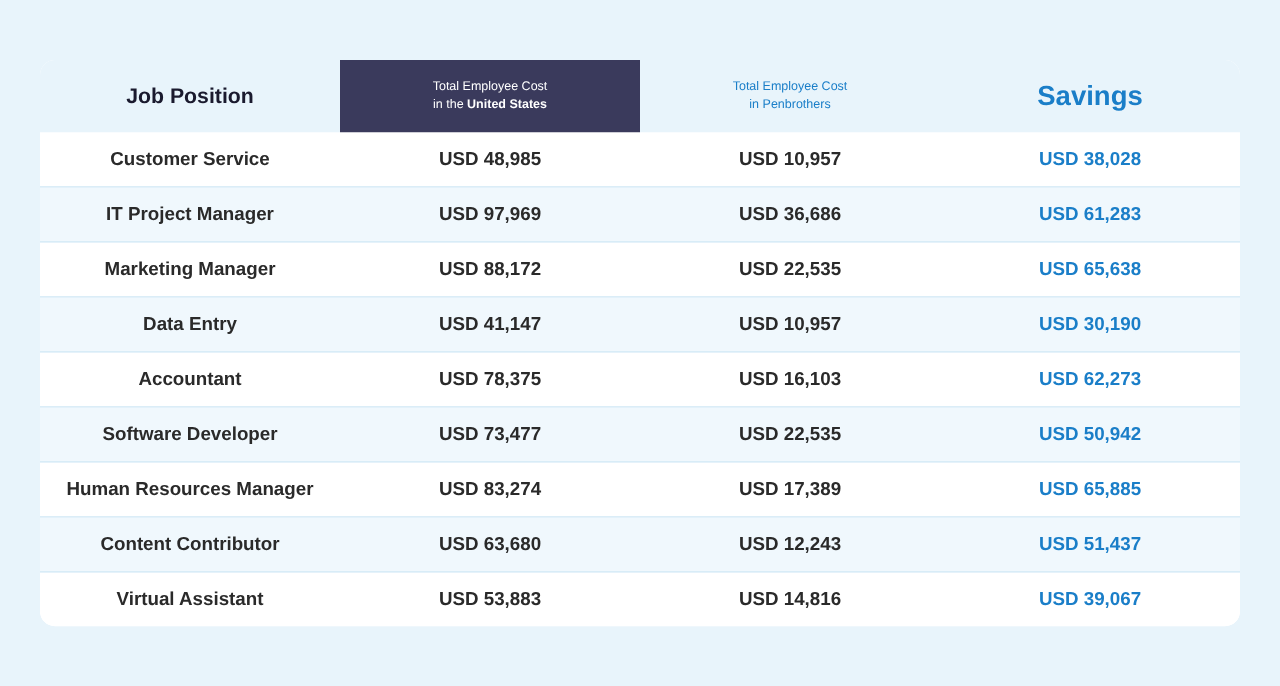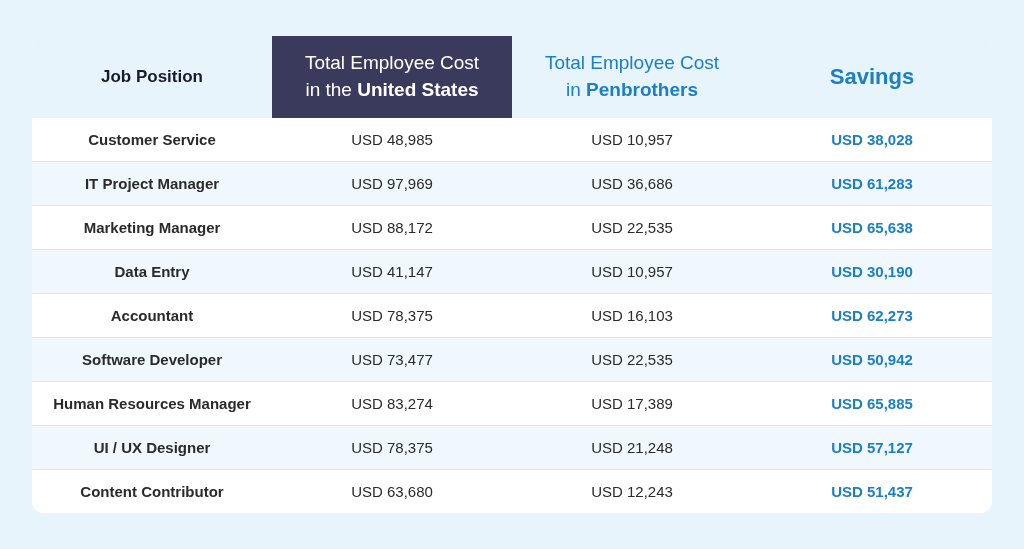--- a/index.html
+++ b/index.html
@@ -25,21 +25,21 @@
       background: #fff;
     }
 
     table {
       width: 100%;
       border-collapse: collapse;
     }
 
     thead tr th {
       padding: 14px 20px;
-      font-size: 19px;
+      font-size: 10px;
       text-align: center;
       line-height: 1.4;
     }
 
     thead th:nth-child(1) {
       background: #e8f4fb;
       color: #1a1a2e;
       font-weight: 700;
       font-size: 17px;
       width: 25%;
@@ -58,21 +58,21 @@
     }
 
     thead th:nth-child(3) {
       background: #e8f4fb;
       color: #1a7ec8;
       font-weight: 400;
       width: 25%;
     }
 
     thead th:nth-child(3) strong {
-      font-weight: 700;
+      font-weight: 400;
     }
 
     thead th:nth-child(4) {
       background: #e8f4fb;
       color: #1a7ec8;
       font-weight: 700;
       font-size: 22px;
       width: 25%;
     }
 
@@ -83,20 +83,21 @@
     tbody tr:last-child {
       border-bottom: none;
     }
 
     tbody tr td {
       padding: 13px 20px;
       text-align: center;
       font-size: 15px;
       color: #2a2a2a;
       background: #fff;
+      font-weight: bold;
     }
 
     tbody tr:nth-child(even) td {
       background: #f0f8fd;
     }
 
     tbody tr td:nth-child(1) {
       font-weight: 700;
       color: #2a2a2a;
     }
@@ -162,26 +163,26 @@
           <td>USD 22,535</td>
           <td>USD 50,942</td>
         </tr>
         <tr>
           <td>Human Resources Manager</td>
           <td>USD 83,274</td>
           <td>USD 17,389</td>
           <td>USD 65,885</td>
         </tr>
         <tr>
-          <td>UI / UX Designer</td>
-          <td>USD 78,375</td>
-          <td>USD 21,248</td>
-          <td>USD 57,127</td>
-        </tr>
-        <tr>
           <td>Content Contributor</td>
           <td>USD 63,680</td>
           <td>USD 12,243</td>
           <td>USD 51,437</td>
+        </tr>
+        <tr>
+          <td>Virtual Assistant</td>
+          <td>USD 53,883</td>
+          <td>USD 14,816</td>
+          <td>USD 39,067</td>
         </tr>
       </tbody>
   </table>
 </div>
 
 </body></html>

